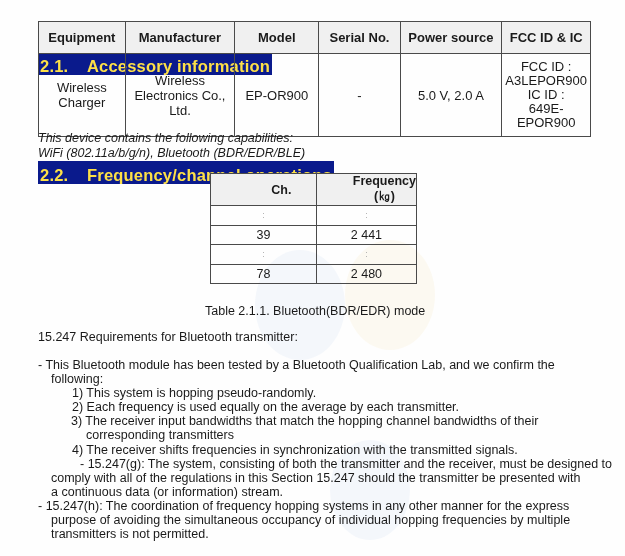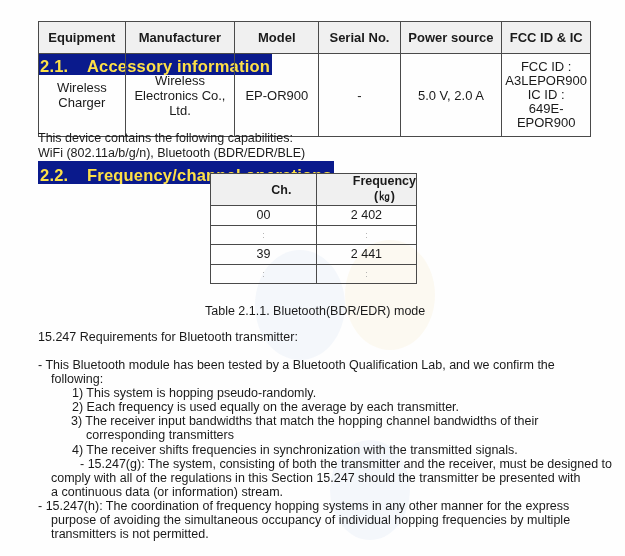--- a/index.html
+++ b/index.html
@@ -26,21 +26,21 @@
     #h22 { top: 113px; }
     .num { display: inline-block; width: 47px; }
 
     table { border-collapse: collapse; position: absolute; }
     #acc-table { left: 38px; top: 21px; width: 553px; font-size: 13px; }
     #acc-table th, #acc-table td { border: 1px solid #4a4a4a; text-align: center; padding: 6px 3px; }
     #acc-table th { background: #f0f0f0; height: 19px; font-weight: bold; }
     #acc-table td { height: 58px; line-height: 15px; }
     #acc-table td.fcc { line-height: 14px; }
 
-    .para { position: absolute; left: 38px; font-size: 12.5px; line-height: 14px; white-space: nowrap; }
+    .para { position: absolute; left: 38px; font-size: 12.5px; line-height: 14px; white-space: nowrap; font-style: italic; }
     #intro1 { top: 131px; }
     #intro2 { top: 146px; }
 
     #freq-table { left: 210px; top: 173px; width: 207px; font-size: 12.5px; }
     #freq-table th, #freq-table td { border: 1px solid #4a4a4a; text-align: center; padding: 0; }
     #freq-table th { background: #f0f0f0; height: 20px; font-weight: bold; padding-left: 36px; }
     #freq-table td { height: 18.6px; }
     #freq-table td.dots { color: #aaaaaa; font-size: 9px; line-height: 6px; }
     #freq-table th:first-child, #freq-table td:first-child { width: 102px; }
 
@@ -96,34 +96,34 @@
 <div class="para" id="intro1">This device contains the following capabilities:</div>
 <div class="para" id="intro2">WiFi (802.11a/b/g/n), Bluetooth (BDR/EDR/BLE)</div>
 
 <table id="freq-table">
   <tbody>
       <tr>
     <th>Ch.</th>
     <th>Frequency (㎏)</th>
   </tr>
   <tr>
-    <td>00</td>
-    <td>2 402</td>
-  </tr>
-  <tr>
     <td class="dots">:</td>
     <td class="dots">:</td>
   </tr>
   <tr>
     <td>39</td>
     <td>2 441</td>
   </tr>
   <tr>
     <td class="dots">:</td>
     <td class="dots">:</td>
+  </tr>
+  <tr>
+    <td>78</td>
+    <td>2 480</td>
   </tr>
 </tbody>
   </table>
 
 <div id="caption">Table 2.1.1. Bluetooth(BDR/EDR) mode</div>
 
 <div id="req-title">15.247 Requirements for Bluetooth transmitter:</div>
 
 <div class="req" style="left:38px; top:358px;">- This Bluetooth module has been tested by a Bluetooth Qualification Lab, and we confirm the</div>
 <div class="req" style="left:51px; top:372px;">following:</div>

